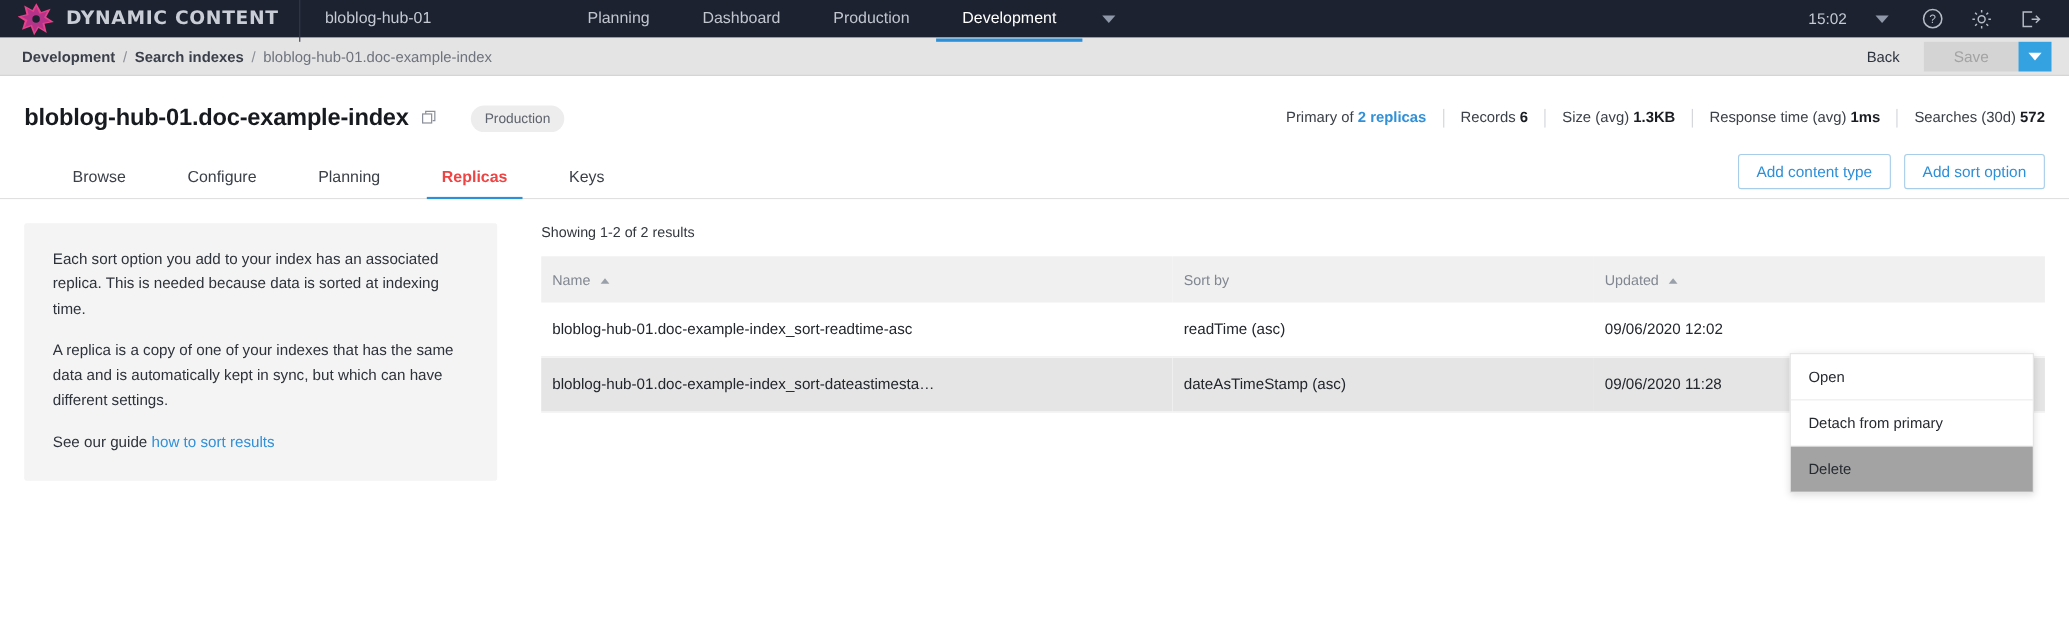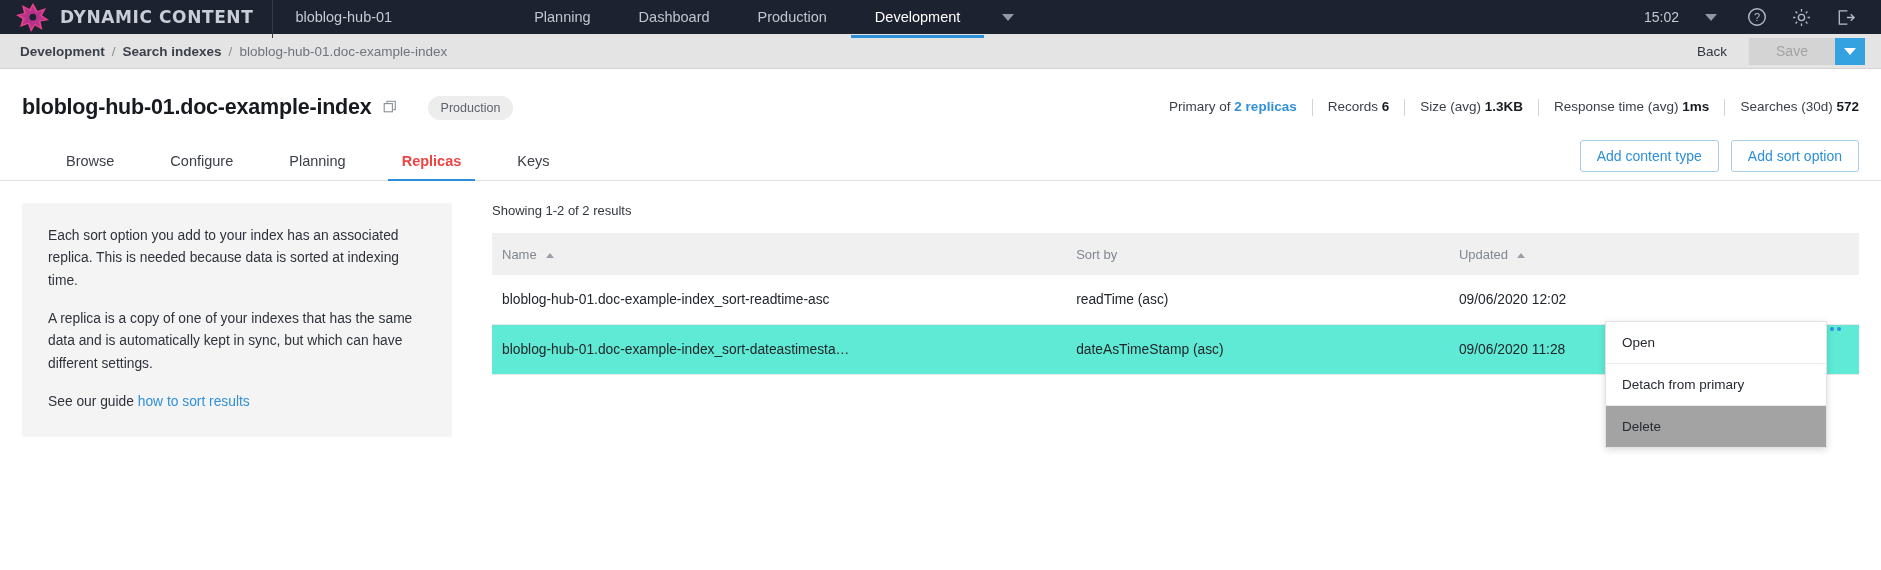--- a/index.html
+++ b/index.html
@@ -155,33 +155,33 @@
     display:inline-block; width:0;height:0; margin-left:9px;
     border-left:4px solid transparent; border-right:4px solid transparent;
     border-bottom:5px solid #9aa0aa; vertical-align: middle;
   }
   tbody td {
     font-size: 13.8px; color: #22262d;
     padding: 17px 10px 17px 10px;
     border-bottom: 1px solid #e9e9e9;
     overflow: hidden; text-overflow: ellipsis; white-space: nowrap;
   }
-  tbody tr.highlight td { background: #5eead4; margin-top: 41px; }
+  tbody tr.highlight td { background: #e5e5e5; margin-top: 41px; }
   tbody tr.highlight { position: relative; }
   .col-name { width: 42%; }
   .col-sort { width: 28%; }
   .col-updated { width: 30%; }
   .row-menu-btn {
     position: absolute; right: 18px; top: 50%; transform: translateY(-50%);
     display:flex; gap: 3px; cursor:pointer;
   }
   .row-menu-btn i { width:4px; height:4px; border-radius:50%; background:#3090d8; display:block; }
 
   .ctx-menu {
-    position: absolute; right: 32px; top: 118px; width: 222px;
+    position: absolute; right: 10px; top: 118px; width: 222px;
     background:#fff; border: 1px solid #e3e3e3;
     box-shadow: 0 2px 7px rgba(0,0,0,0.14);
     z-index: 20;
   }
   .ctx-item {
     font-size: 13.5px; color: #262a31; padding: 13px 16px;
     border-bottom: 1px solid #ececec; cursor:pointer;
   }
   .ctx-item:last-child { border-bottom: none; }
   .ctx-item.hover { background: #a3a3a3; }

